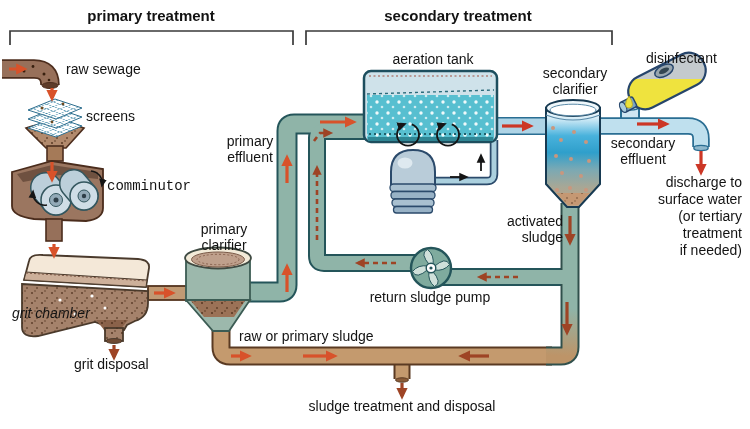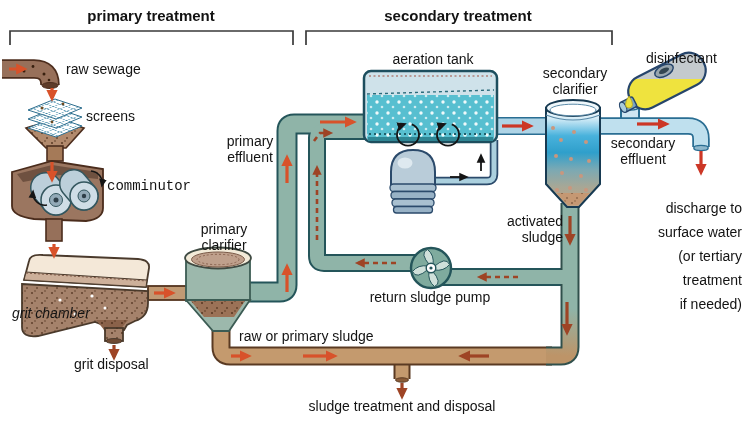--- a/index.html
+++ b/index.html
@@ -4,21 +4,21 @@
 <style>
   html,body{margin:0;padding:0;background:#fff;}
   .stage{position:relative;width:750px;height:429px;background:#ffffff;overflow:hidden;
          font-family:"Liberation Sans",sans-serif;}
   .stage svg{position:absolute;left:0;top:0;z-index:1;}
   .lbl{position:absolute;font-size:14px;line-height:16px;color:#131313;
        white-space:pre-line;z-index:2;}
   .c{text-align:center}
   .r{text-align:right}
   .hdr{font-weight:700;font-size:15px;}
-  .dis{line-height:24px;margin-top:22px;}
+  .dis{line-height:17px;}
 </style>
 </head>
 <body>
 
 <div class="stage">
 
 <svg width="750" height="429" viewBox="0 0 750 429">
   <defs>
     <pattern id="bub" width="11" height="11" patternUnits="userSpaceOnUse">
       <circle cx="3" cy="3" r="1.7" fill="#ffffff" opacity=".9"></circle>

